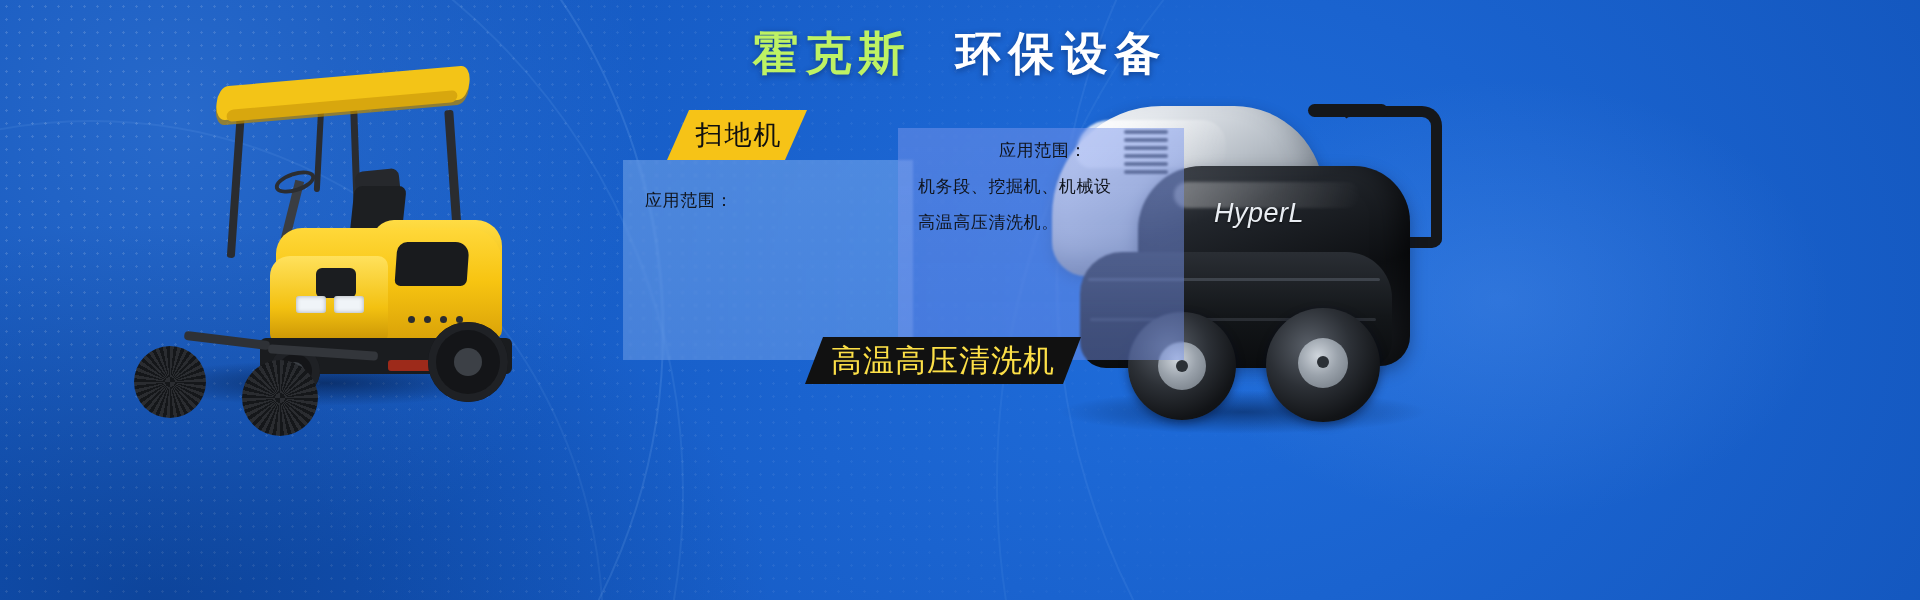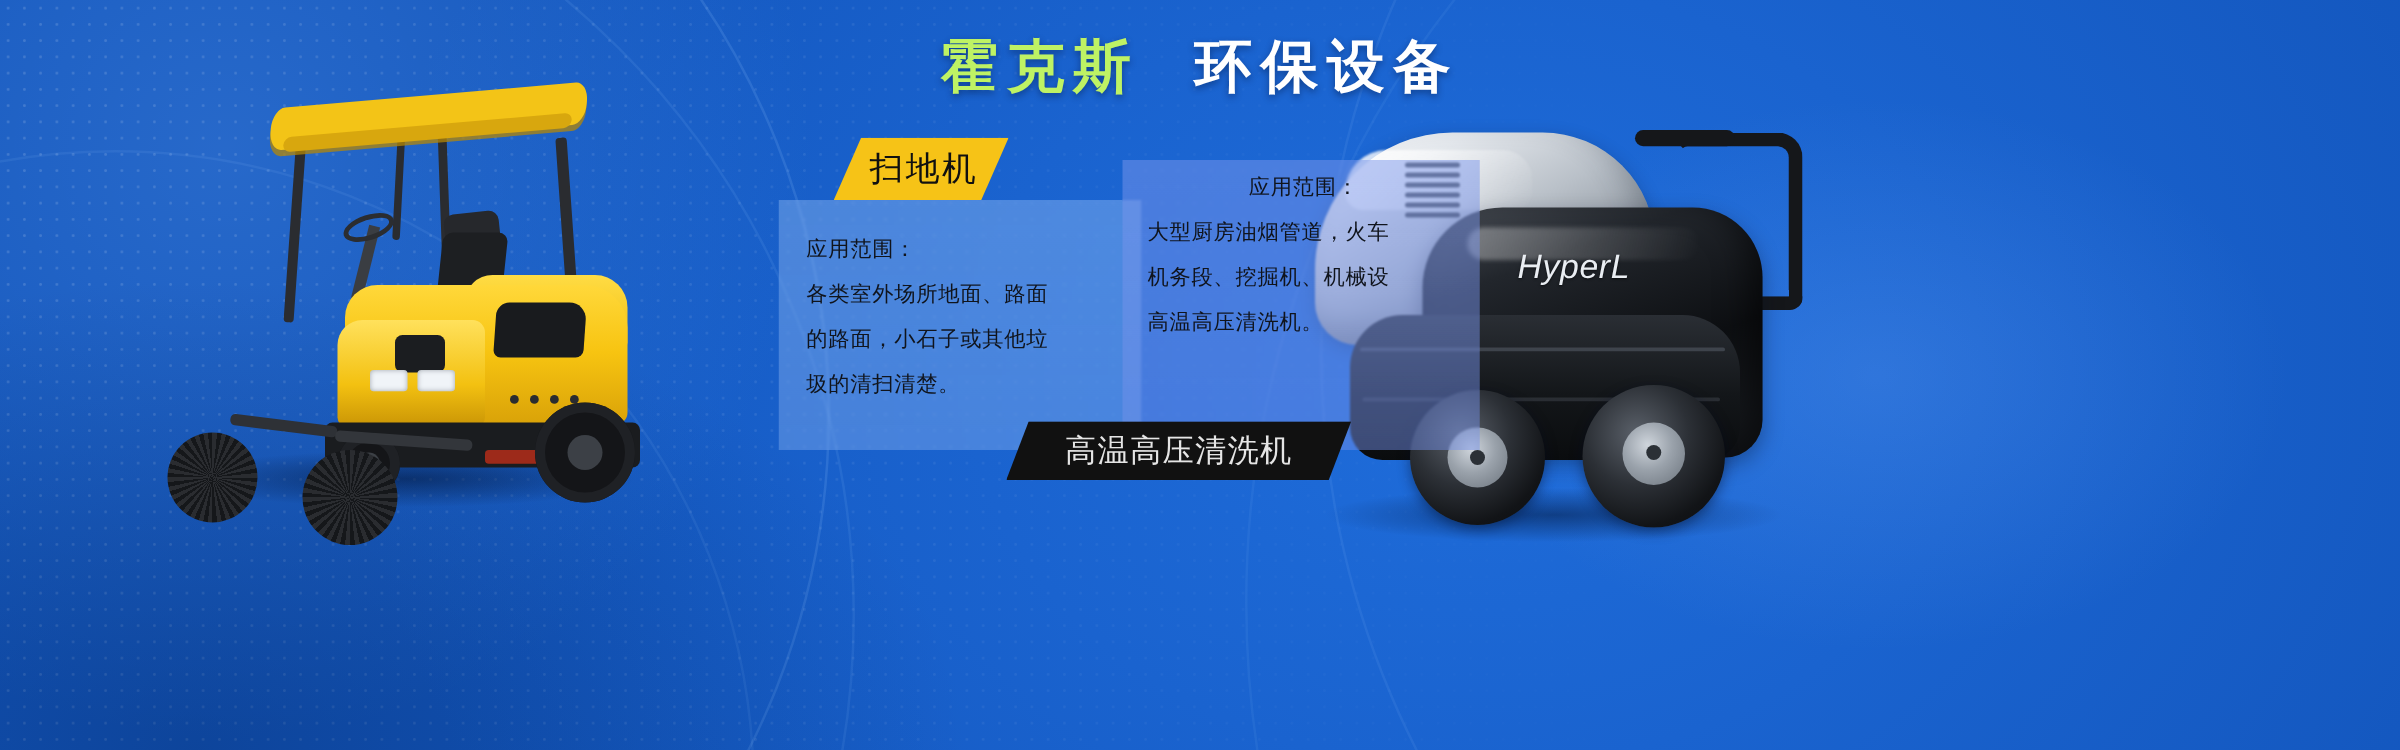--- a/index.html
+++ b/index.html
@@ -75,21 +75,21 @@
     color:#101010;font-size:27px;letter-spacing:2px;
     font-family:"DejaVu Sans","Liberation Sans",sans-serif;padding-left:4px;box-sizing:border-box;}
 
   
   #tag-washer{position:absolute;left:805px;top:337px;width:276px;height:47px;
     background:#111111;
     clip-path:polygon(18px 0, 276px 0, 258px 47px, 0 47px);
     -webkit-clip-path:polygon(18px 0, 276px 0, 258px 47px, 0 47px);}
   #tag-washer-label{position:absolute;left:805px;top:337px;width:276px;height:47px;
     display:flex;align-items:center;justify-content:center;
-    color:#e5e5e5;font-size:25px;letter-spacing:1px;
+    color:#fde047;font-size:31px;letter-spacing:1px;
     font-family:"DejaVu Sans","Liberation Sans",sans-serif;box-sizing:border-box;}
 
   
   #sweeper{position:absolute;left:120px;top:60px;width:400px;height:360px;}
   #sweeper .sh{position:absolute;left:20px;top:300px;width:370px;height:46px;border-radius:50%;
     background:radial-gradient(ellipse at center, rgba(0,18,52,.55) 0%, rgba(0,18,52,0) 70%);}
   
   #sweeper .roof{position:absolute;left:98px;top:16px;width:250px;height:34px;background:#F3C417;
     border-radius:10px/16px;transform:skewX(-10deg) rotate(-5deg);
     box-shadow:0 5px 0 rgba(180,135,6,.75);}
@@ -277,31 +277,25 @@
     <div class="cap c2"></div>
   </div>
 
   <div id="title"><span class="gold">霍克斯</span><span class="white">环保设备</span></div>
 
   <div class="panel" id="panel-left"></div>
   <div class="panel" id="panel-right"></div>
 
   <div class="panel-text" id="text-left">
     <span class="label">应用范围：</span>
-    <span class="body">
-      <div>各类室外场所地面、路面</div>
-      <div>的路面，小石子或其他垃</div>
-      <div>圾的清扫清楚。</div>
-    </span>
   </div>
 
   <div class="panel-text" id="text-right">
     <span class="label">应用范围：</span>
     <span class="body">
-      <div>大型厨房油烟管道，火车</div>
       <div>机务段、挖掘机、机械设</div>
       <div>高温高压清洗机。</div>
     </span>
   </div>
 
   <div id="tag-sweeper"></div>
   <div id="tag-sweeper-label">扫地机</div>
 
   <div id="tag-washer"></div>
   <div id="tag-washer-label">高温高压清洗机</div>

